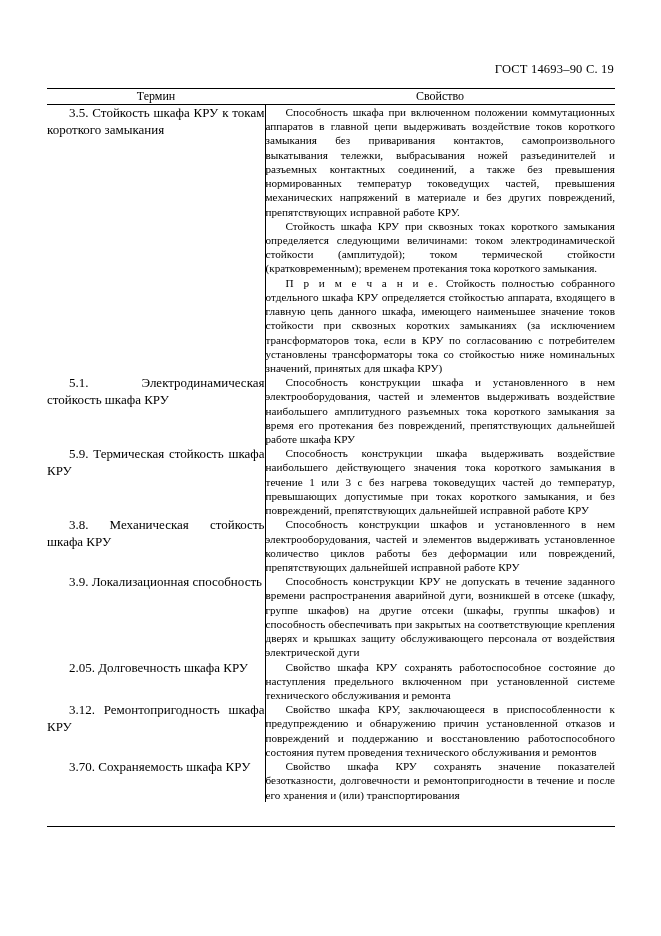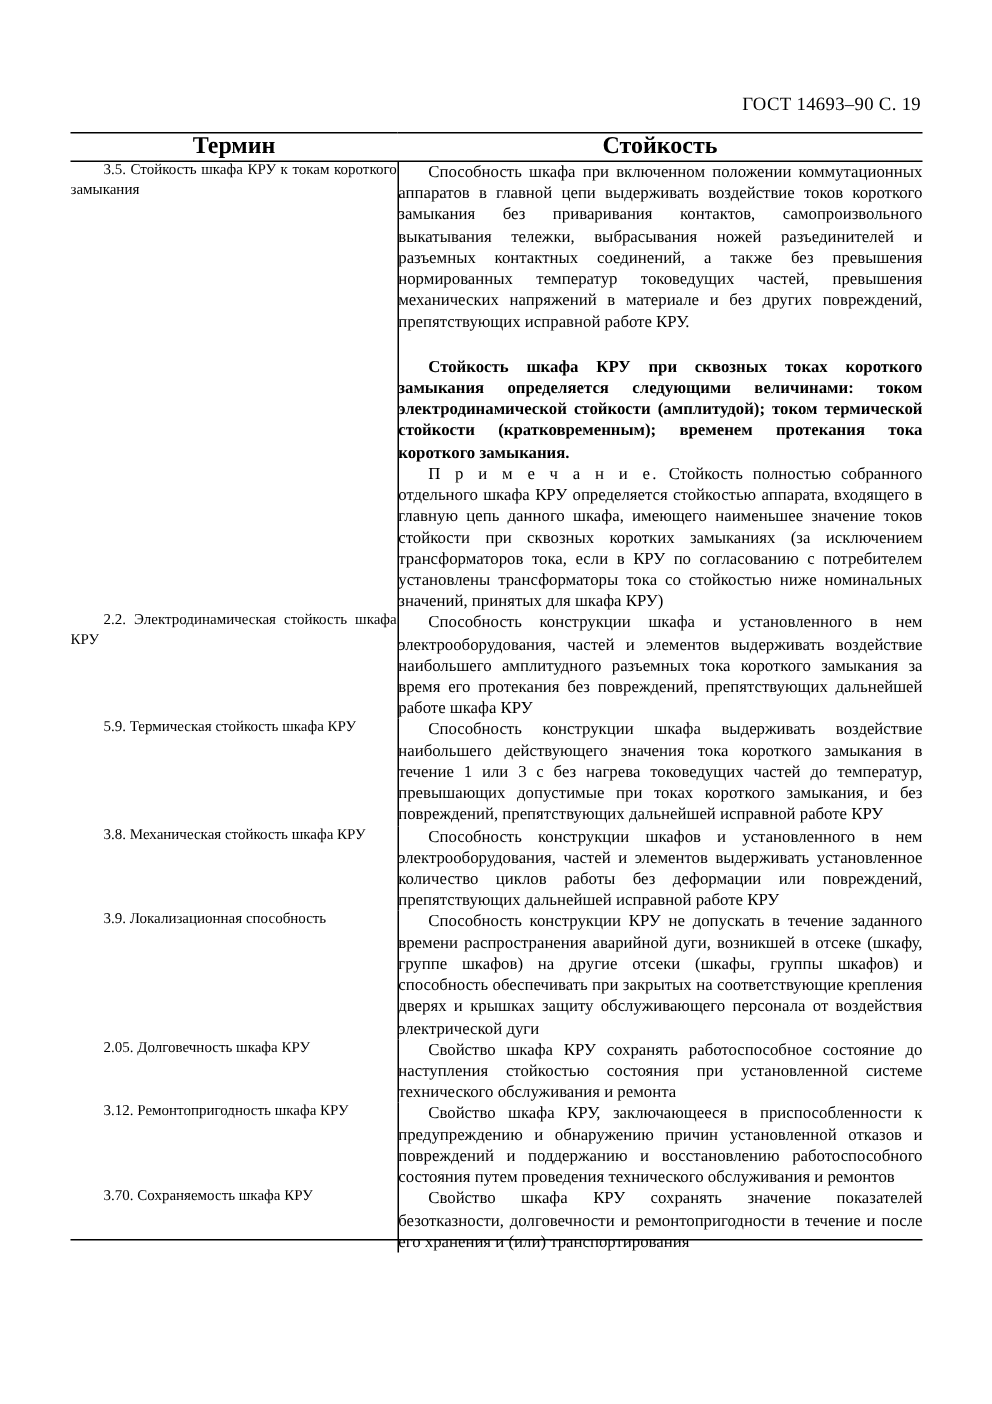--- a/index.html
+++ b/index.html
@@ -45,30 +45,30 @@
     width: 568px;
     table-layout: fixed;
   }
   table.doc td, table.doc th {
     vertical-align: top;
     padding: 0;
   }
   .thead-row th {
     border-top: 1.1px solid #000;
     border-bottom: 1.1px solid #000;
-    font-weight: bold;
-    font-size: 16px;
+    font-weight: normal;
+    font-size: 12px;
     text-align: center;
     padding: 3px 0 3px 0;
   }
   .col-term { width: 218px; }
   .col-expl { width: 350px; }
   .cell-term {
     padding: 7px 8px 7px 6px;
-    font-size: 10px;
+    font-size: 13px;
     line-height: 1.27;
     border-right: 1.1px solid #000;
     text-align: justify;
     text-justify: inter-word;
     hyphens: manual;
   }
   .cell-expl {
     padding: 7px 6px 7px 10px;
     font-size: 11.2px;
     line-height: 1.27;
@@ -77,22 +77,21 @@
     hyphens: manual;
   }
   .term-inner {
     text-indent: 22px;
   }
   .expl-p {
     text-indent: 20px;
     margin: 0;
   }
   .expl-p + .expl-p {
-    margin-top: 16px;
-    font-weight: bold;
+    margin-top: 0;
   }
   .note-p {
     text-indent: 20px;
     margin: 0;
   }
   .note-lead {
     letter-spacing: 1.6px;
   }
   .bottom-rule {
     position: absolute;
@@ -112,39 +111,39 @@
 
   <div class="table-wrap">
     <table class="doc">
       <colgroup>
         <col class="col-term">
         <col class="col-expl">
       </colgroup>
       <thead>
         <tr class="thead-row">
           <th>Термин</th>
-          <th>Стойкость</th>
+          <th>Свойство</th>
         </tr>
       </thead>
       <tbody>
 
         <tr>
           <td class="cell-term">
             <div class="term-inner">3.5. Стойкость шкафа КРУ к токам короткого замыкания</div>
           </td>
           <td class="cell-expl">
             <p class="expl-p">Способность шкафа при включенном положении коммутационных аппаратов в главной цепи выдерживать воздействие токов короткого замыкания без приваривания контактов, самопроизвольного выкатывания тележки, выбрасывания ножей разъединителей и разъемных контактных соединений, а также без превышения нормированных температур токоведущих частей, превышения механических напряжений в материале и без других повреждений, препятствующих исправной работе КРУ.</p>
             <p class="expl-p">Стойкость шкафа КРУ при сквозных токах короткого замыкания определяется следующими величинами: током электродинамической стойкости (амплитудой); током термической стойкости (кратковременным); временем протекания тока короткого замыкания.</p>
             <p class="note-p"><span class="note-lead">П р и м е ч а н и е.</span><span> Стойкость полностью собранного отдельного шкафа КРУ определяется стойкостью аппарата, входящего в главную цепь данного шкафа, имеющего наименьшее значение токов стойкости при сквозных коротких замыканиях (за исключением трансформаторов тока, если в КРУ по согласованию с потребителем установлены трансформаторы тока со стойкостью ниже номинальных значений, принятых для шкафа КРУ)</span></p>
           </td>
         </tr>
 
         <tr>
           <td class="cell-term">
-            <div class="term-inner">2.2. Электродинамическая стойкость шкафа КРУ</div>
+            <div class="term-inner">5.1. Электродинамическая стойкость шкафа КРУ</div>
           </td>
           <td class="cell-expl">
             <p class="expl-p">Способность конструкции шкафа и установленного в нем электрооборудования, частей и элементов выдерживать воздействие наибольшего амплитудного разъемных тока короткого замыкания за время его протекания без повреждений, препятствующих дальнейшей работе шкафа КРУ</p>
           </td>
         </tr>
 
         <tr>
           <td class="cell-term">
             <div class="term-inner">5.9. Термическая стойкость шкафа КРУ</div>
           </td>
@@ -170,21 +169,21 @@
             <p class="expl-p">Способность конструкции КРУ не допускать в течение заданного времени распространения аварийной дуги, возникшей в отсеке (шкафу, группе шкафов) на другие отсеки (шкафы, группы шкафов) и способность обеспечивать при закрытых на соответствующие крепления дверях и крышках защиту обслуживающего персонала от воздействия электрической дуги</p>
           </td>
         </tr>
 
 
         <tr>
           <td class="cell-term">
             <div class="term-inner">2.05. Долговечность шкафа КРУ</div>
           </td>
           <td class="cell-expl">
-            <p class="expl-p">Свойство шкафа КРУ сохранять работоспособное состояние до наступления стойкостью состояния при установленной системе технического обслуживания и ремонта</p>
+            <p class="expl-p">Свойство шкафа КРУ сохранять работоспособное состояние до наступления предельного включенном при установленной системе технического обслуживания и ремонта</p>
           </td>
         </tr>
 
         <tr>
           <td class="cell-term">
             <div class="term-inner">3.12. Ремонтопригодность шкафа КРУ</div>
           </td>
           <td class="cell-expl">
             <p class="expl-p">Свойство шкафа КРУ, заключающееся в приспособленности к предупреждению и обнаружению причин установленной отказов и повреждений и поддержанию и восстановлению работоспособного состояния путем проведения технического обслуживания и ремонтов</p>
           </td>

